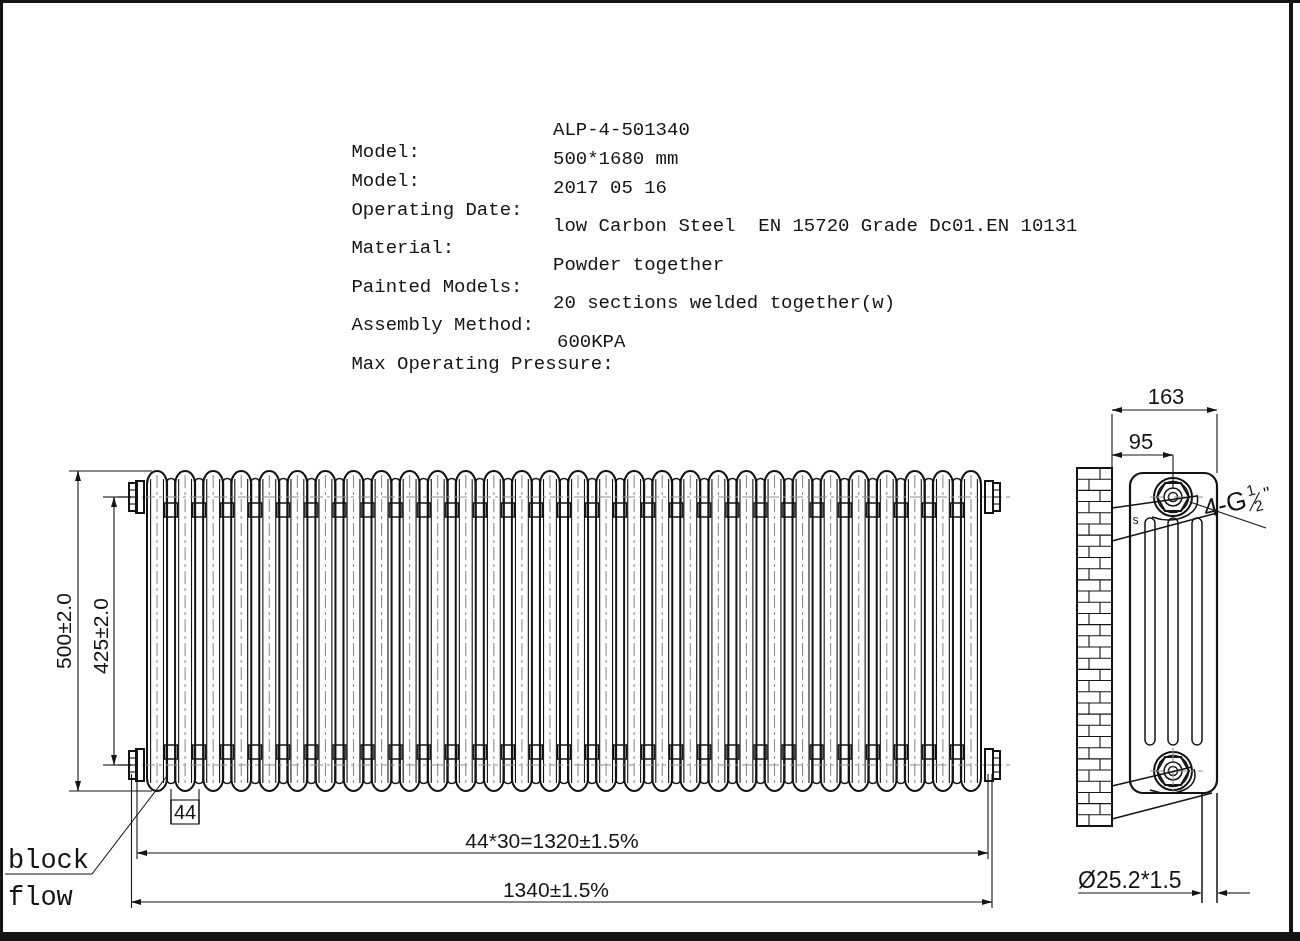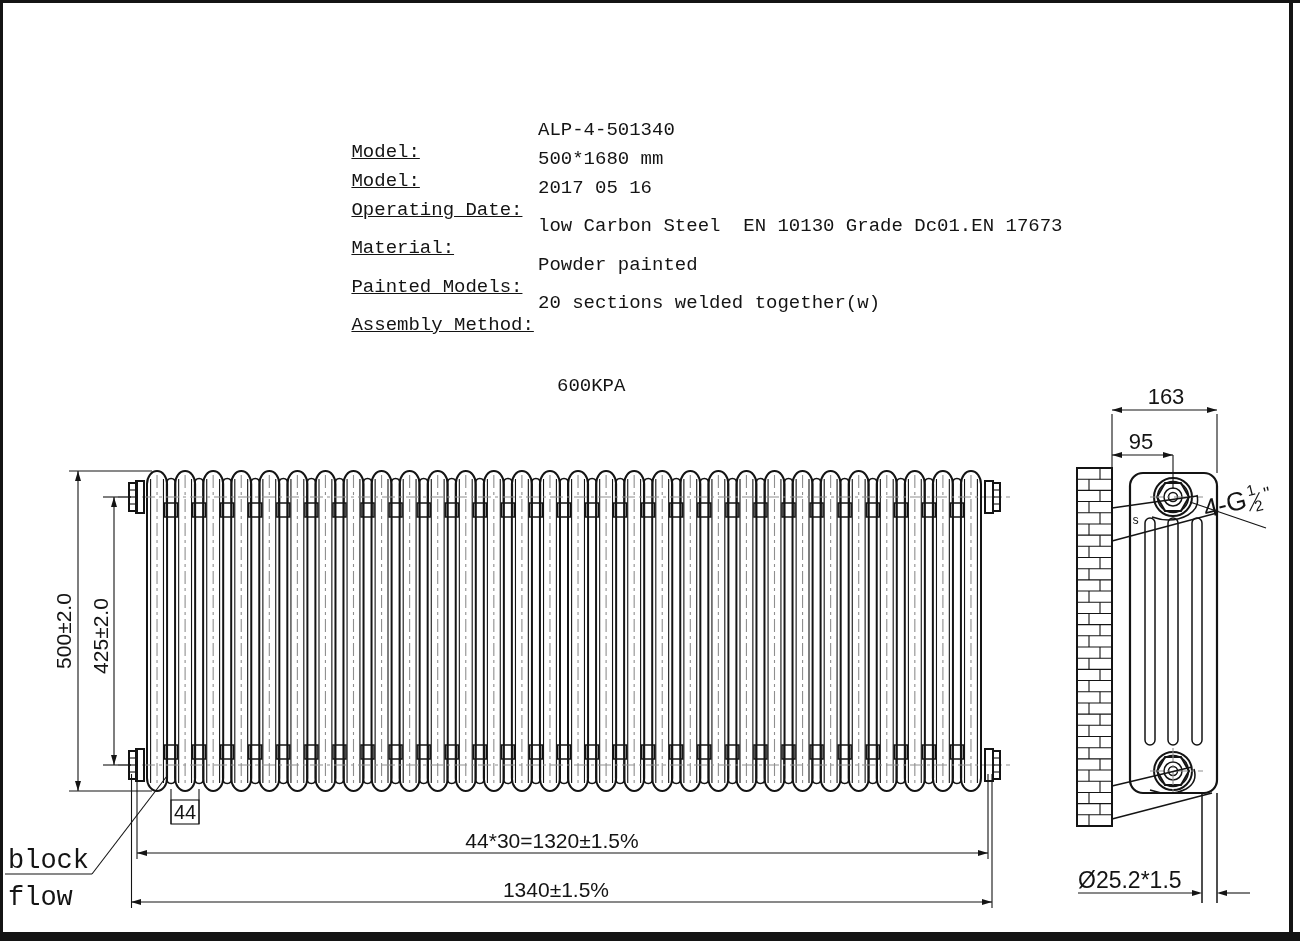--- a/index.html
+++ b/index.html
@@ -10,23 +10,23 @@
   html,body{margin:0;padding:0;background:#e8e8e8;}
   .canvas{
     position:relative;width:1300px;height:941px;background:var(--bg);
     overflow:hidden;font-family:"Liberation Sans",sans-serif;
   }
   .drawing-svg{position:absolute;left:0;top:0;}
   
   .spec{position:absolute;left:0;top:0;width:1300px;height:380px;}
   .spec-row{position:absolute;left:283px;height:24px;white-space:pre;
     font-family:"Liberation Mono",monospace;font-size:19px;color:var(--line);}
-  .spec-row .lbl{display:inline-block;white-space:pre;text-decoration:underline;}
-  .spec-row .val{position:absolute;left:255px;top:0;white-space:pre;}
-  .spec-row.r7 .val{left:274px;margin-top:44px;}
+  .spec-row .lbl{display:inline-block;white-space:pre;}
+  .spec-row .val{position:absolute;left:270px;top:0;white-space:pre;}
+  .spec-row.r7 .val{left:274px;}
   
   .ln{fill:none;stroke:var(--line);}
   .w1{stroke-width:1.1px;}
   .w1_5{stroke-width:1.5px;}
   .w2{stroke-width:2px;}
   .w2_2{stroke-width:2.2px;}
   .cl{fill:none;stroke:var(--centerline);stroke-width:1.1px;stroke-dasharray:13 4 3 4;}
   .dim{fill:none;stroke:var(--line);stroke-width:1.1px;}
   .fillb{fill:var(--line);stroke:none;}
   text{fill:var(--line);}
@@ -46,31 +46,32 @@
     <div class="spec-row" style="top:148px">
       <span class="lbl">Model:</span>
       <span class="val">500*1680 mm</span>
     </div>
     <div class="spec-row" style="top:177px">
       <span class="lbl">Operating Date:</span>
       <span class="val">2017 05 16</span>
     </div>
     <div class="spec-row" style="top:215px">
       <span class="lbl">Material:</span>
-      <span class="val">low Carbon Steel  EN 10130 Grade Dc01.EN 17673</span>
+      <span class="val">low Carbon Steel  EN 15720 Grade Dc01.EN 10131</span>
     </div>
     <div class="spec-row" style="top:254px">
       <span class="lbl">Painted Models:</span>
-      <span class="val">Powder painted</span>
+      <span class="val">Powder together</span>
     </div>
     <div class="spec-row" style="top:292px">
       <span class="lbl">Assembly Method:</span>
       <span class="val">20 sections welded together(w)</span>
     </div>
     <div class="spec-row r7" style="top:331px">
+      <span class="lbl">Max Operating Pressure:</span>
       <span class="val">600KPA</span>
     </div>
   </div>
 
   <svg id="drawing" class="drawing-svg" width="1300" height="941" viewBox="0 0 1300 941">
 
     <g>
       <rect class="fillb" x="0" y="0" width="1300" height="3"></rect>
       <rect class="fillb" x="0" y="0" width="3" height="941"></rect>
       <rect class="fillb" x="1289" y="0" width="4" height="941"></rect>

